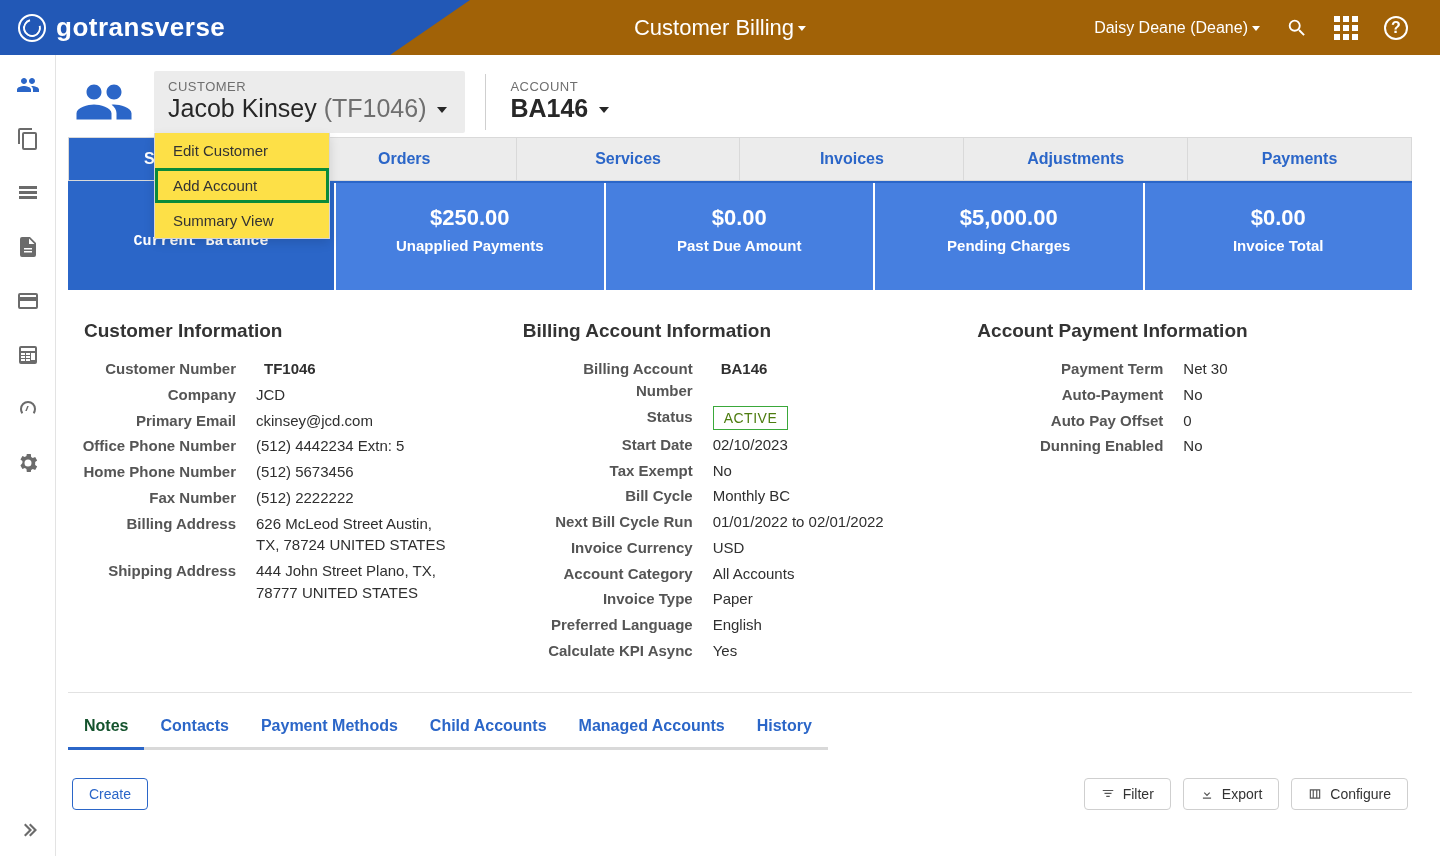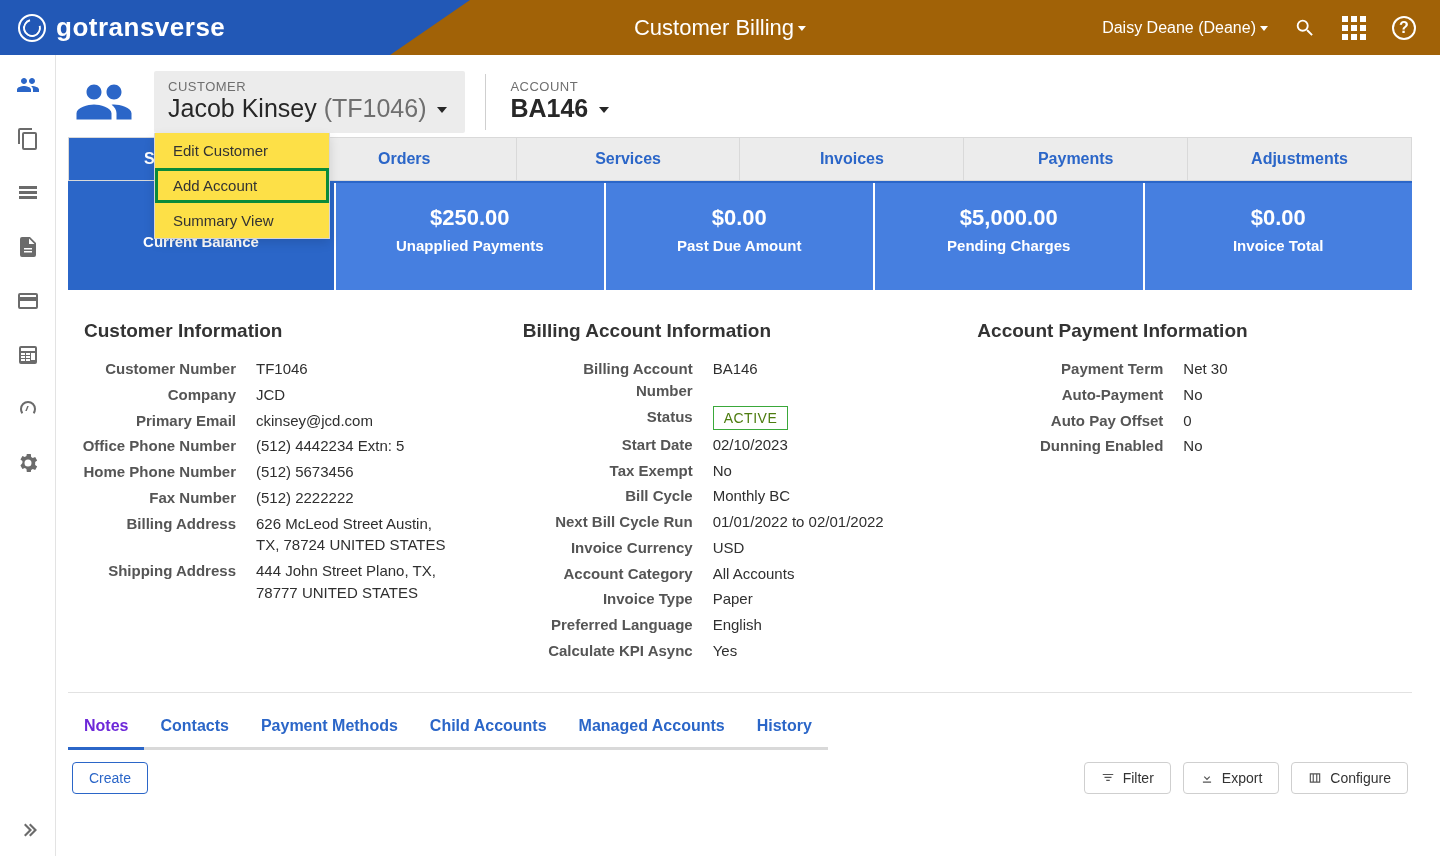--- a/index.html
+++ b/index.html
@@ -27,21 +27,21 @@
     left: 0; top: 0;
     width: 470px; height: 55px;
     background: #2258b6;
     clip-path: polygon(0 0, 100% 0, 83% 100%, 0 100%);
     z-index: 0;
   }
   .brand-logo { width: 28px; height: 28px; border: 2.5px solid #fff; border-radius: 50%; position: relative; z-index: 1; display:flex; align-items:center; justify-content:center;}
   .brand-logo::after { content:""; width:14px; height:14px; border:2px solid #fff; border-radius:50%; border-top-color:transparent; display:block; transform:rotate(30deg);}
   .brand-text { font-size: 26px; font-weight: 600; letter-spacing: .5px; z-index:1; }
   .topbar-title { position: absolute; left: 50%; transform: translateX(-50%); font-size: 22px; cursor:pointer; }
-  .topbar-right { margin-left: auto; display: flex; align-items: center; gap: 26px; padding-right: 24px; font-size: 16px; }
+  .topbar-right { margin-left: auto; display: flex; align-items: center; gap: 26px; padding-right: 32px; font-size: 16px; }
   .topbar-right .ico { width:22px; height:22px; fill:#fff; cursor:pointer; }
   .grid-ico { display:grid; grid-template-columns:repeat(3,6px); grid-template-rows:repeat(3,6px); gap:3px; cursor:pointer;}
   .grid-ico span{background:#fff;}
   .help-ico { width:24px;height:24px;border:2.5px solid #fff;border-radius:50%;display:flex;align-items:center;justify-content:center;font-weight:700; cursor:pointer;}
   .caret-dn { display:inline-block; margin-left:4px; border-left:5px solid transparent; border-right:5px solid transparent; border-top:6px solid currentColor; vertical-align:middle;}
   .caret-dn-sm{ border-left:4px solid transparent;border-right:4px solid transparent;border-top:5px solid currentColor;display:inline-block;margin-left:4px;vertical-align:middle;}
 
   
   .app { display:flex; height: calc(856px - 55px); }
   .siderail { width:56px; border-right:1px solid #e3e3e3; display:flex; flex-direction:column; align-items:center; padding-top:18px; gap:30px; color:#6b6b6b;}
@@ -79,46 +79,46 @@
   .more-tab{flex:0 0 160px;}
 
   
   .kpis{ display:flex; border-top:2px solid #2b66c8;}
   .kpi{ flex:1; background:#467fe0; color:#fff; text-align:center; padding:22px 0 36px; border-right:2px solid #fff;}
   .kpi:first-child{ background:#2b66c8; flex:0 0 268px;}
   .kpi:last-child{border-right:none;}
   .kpi .val{ font-size:22px; font-weight:600;}
   .kpi:first-child .val{visibility:hidden; height:0;}
   .kpi .lbl{ font-size:15px; font-weight:600; margin-top:6px;}
-  .kpi:first-child .lbl{margin-top:28px;}
+  .kpi:first-child .lbl{margin-top:28px;font-family:Liberation Mono, monospace;}
 
   
   .info{ display:flex; gap:20px; margin-top:30px;}
   .col{ flex:1; }
   .col h3{ font-size:19px; font-weight:700; margin-bottom:16px;}
   .col.c1 h3{ margin-left:16px;}
   .row{ display:flex; align-items:flex-start; margin-bottom:4px; font-size:15px; line-height:1.45;}
   .row .k{ width:188px; text-align:right; color:#555; font-weight:600; padding-right:20px;}
   .row .v{ flex:1; color:#2f2f2f;}
-  .row .v.bold{font-weight:400;}
+  .row .v.bold{font-weight:700;margin-left:8px;}
   .col.c2 .row .k{ width:190px;}
   .col.c3 .row .k{ width:206px;}
   .status-badge{ display:inline-block; border:1.5px solid #3aa83a; color:#4d7c0f; padding:1px 10px; font-size:14px; letter-spacing:.5px;}
 
   
   .hr{ height:1px; background:#e2e2e2; margin:26px 0 14px;}
 
   
   .subtabs{ display:flex; gap:0;}
   .subtab{ padding:10px 16px 12px; font-size:16px; font-weight:700; color:#2b66c8; border-bottom:3px solid #d9d9d9; cursor:pointer;}
-  .subtab.active{ color:#6d28d9; border-bottom-color:#2b66c8;}
+  .subtab.active{ color:#14532d; border-bottom-color:#2b66c8;}
   .subtabs-spacer{flex:1; border-bottom:1px solid transparent;}
 
   
-  .tbrow{ display:flex; align-items:flex-start; margin-top:12px; padding:0 4px 10px;}
+  .tbrow{ display:flex; align-items:flex-start; margin-top:28px; padding:0 4px 10px;}
   .btn{ border:1px solid #cfcfcf; background:#fff; color:#333; font-size:14px; padding:7px 16px; border-radius:4px; display:inline-flex; align-items:center; gap:8px; cursor:pointer;}
   .btn.primary-o{ border-color:#2b66c8; color:#2b66c8;}
   .tbrow .right{ margin-left:auto; display:flex; gap:12px;}
   .btn svg{width:14px;height:14px;fill:#555;}
 
   
   .content-scroll::-webkit-scrollbar{width:16px;}
   .content-scroll::-webkit-scrollbar-thumb{background:#c7c7c7;}
   .content-scroll::-webkit-scrollbar-track{background:#f0f0f0;}
 </style>
@@ -219,22 +219,22 @@
           <span class="caret-dn"></span>
         </div>
       </div>
     </div>
 
     <div class="tabs">
       <div class="tab active">Summary</div>
       <div class="tab">Orders</div>
       <div class="tab">Services</div>
       <div class="tab">Invoices</div>
+      <div class="tab">Adjustments</div>
       <div class="tab">Payments</div>
-      <div class="tab">Adjustments</div>
     </div>
 
     <div class="kpis">
       <div class="kpi">
         <div class="val">&nbsp;</div>
         <div class="lbl">Current Balance</div>
       </div>
       <div class="kpi">
         <div class="val">$250.00</div>
         <div class="lbl">Unapplied Payments</div>

